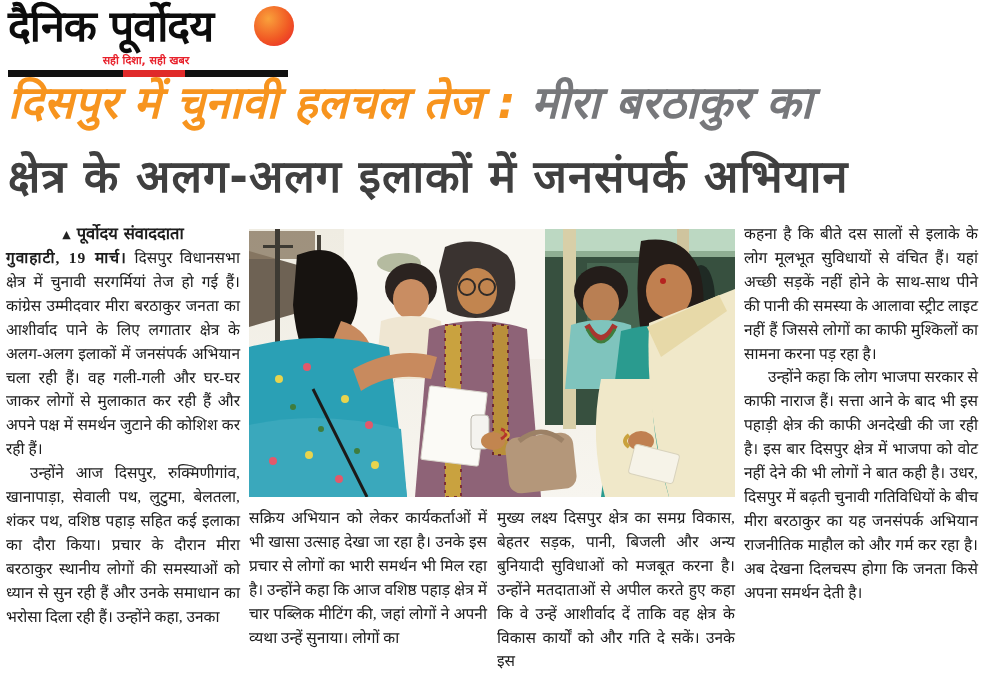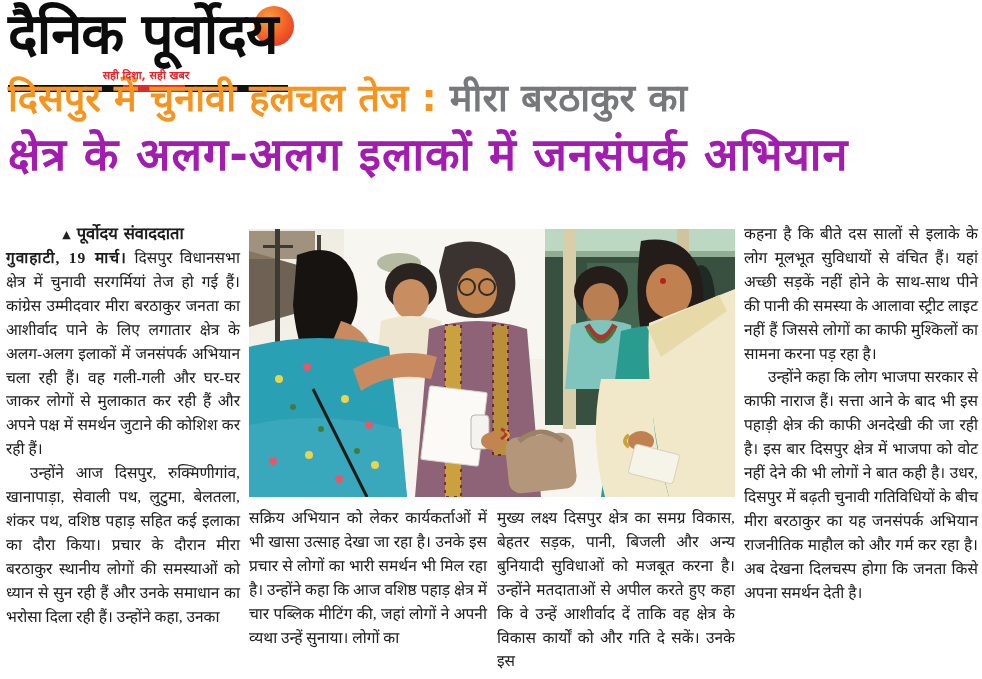--- a/index.html
+++ b/index.html
@@ -6,44 +6,44 @@
   body{
     width:982px;height:679px;background:#ffffff;
     font-family:"Liberation Serif", serif;
     position:relative;overflow:hidden;color:#1a1a1a;
   }
   .page{position:absolute;inset:0;background:#fff;}
 
   
   .masthead{position:absolute;left:8px;top:2px;width:280px;}
   .masthead-title{
-    font-size:56px;font-weight:bold;color:#0c0c0c;line-height:1.15;
+    font-size:43px;font-weight:bold;color:#0c0c0c;line-height:1.15;
     letter-spacing:-1px;white-space:nowrap;position:relative;z-index:2;
     font-family:"DejaVu Sans", sans-serif;
   }
   .masthead-dot{
     position:absolute;right:-6px;top:4px;width:40px;height:40px;border-radius:50%;
     background:radial-gradient(circle at 36% 32%, #f9a13b 0%, #f15a24 55%, #e8212b 100%);
     z-index:1;
   }
   .masthead-tagline{
     position:relative;z-index:2;color:#e8212b;font-weight:bold;font-size:11px;
     text-align:center;padding-right:4px;margin-top:1px;
     font-family:"DejaVu Sans", sans-serif;
   }
   .masthead-rule{position:relative;margin-top:3px;height:7px;background:#111;}
   .masthead-rule-badge{position:absolute;left:115px;top:0;width:62px;height:7px;background:#e02a2a;}
 
   
   .headline{position:absolute;left:8px;top:76px;width:968px;font-weight:bold;
     font-family:"DejaVu Sans", sans-serif;}
-  .headline-line1{font-size:38px;line-height:1.2;white-space:nowrap;}
+  .headline-line1{font-size:45px;line-height:1.2;white-space:nowrap;font-style:italic;}
   .hl-orange{color:#f7941e;}
   .hl-gray{color:#77787b;}
-  .headline-line2{font-size:45px;line-height:1.2;color:#a21caf;letter-spacing:1px;margin-top:6px;white-space:nowrap;}
+  .headline-line2{font-size:45px;line-height:1.2;color:#404040;letter-spacing:1px;margin-top:20px;white-space:nowrap;}
 
   
   .body-grid{position:absolute;left:6px;top:222px;width:972px;height:456px;display:flex;gap:9px;}
   .col{font-size:15.5px;line-height:23.9px;text-align:justify;color:#1c1c1c;}
   .col-side{width:234px;flex:none;}
   .col-mid{width:486px;flex:none;}
   .byline{display:flex;align-items:center;justify-content:center;gap:6px;
     font-weight:bold;font-size:16.5px;line-height:24px;font-family:"DejaVu Sans", sans-serif;}
   .tri{font-size:11px;color:#222;line-height:1;}
   .para{margin:0;}

